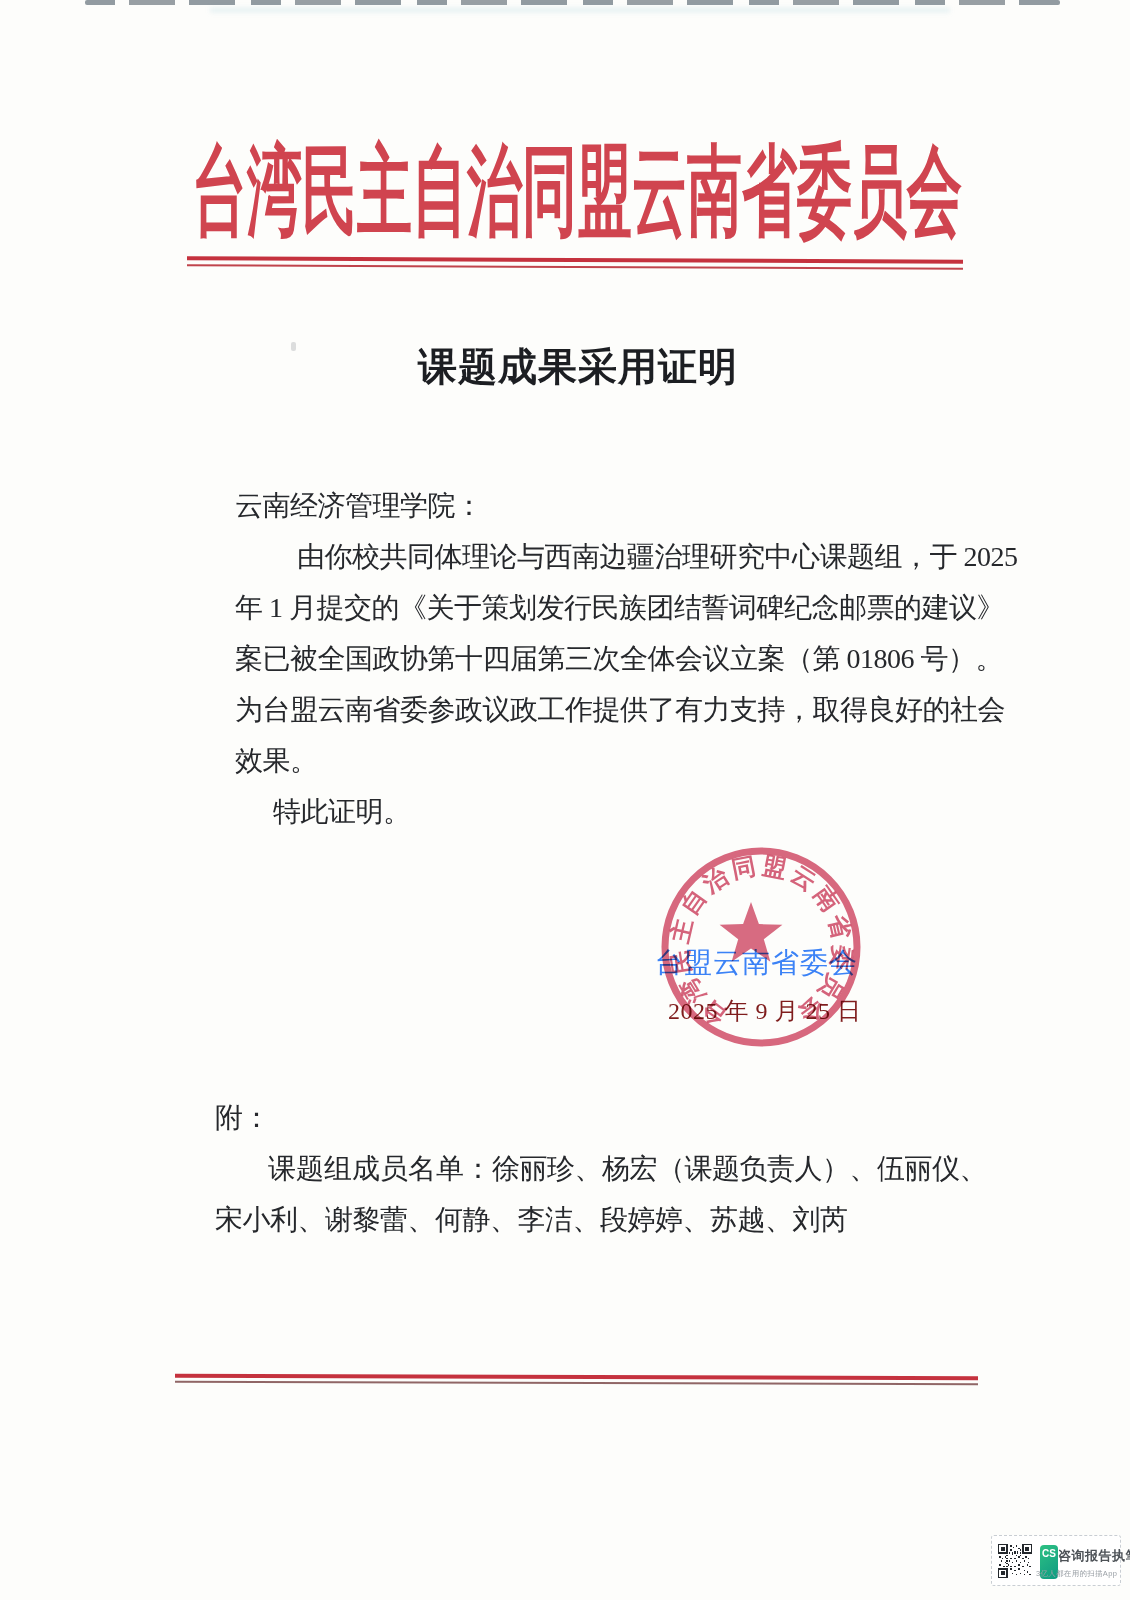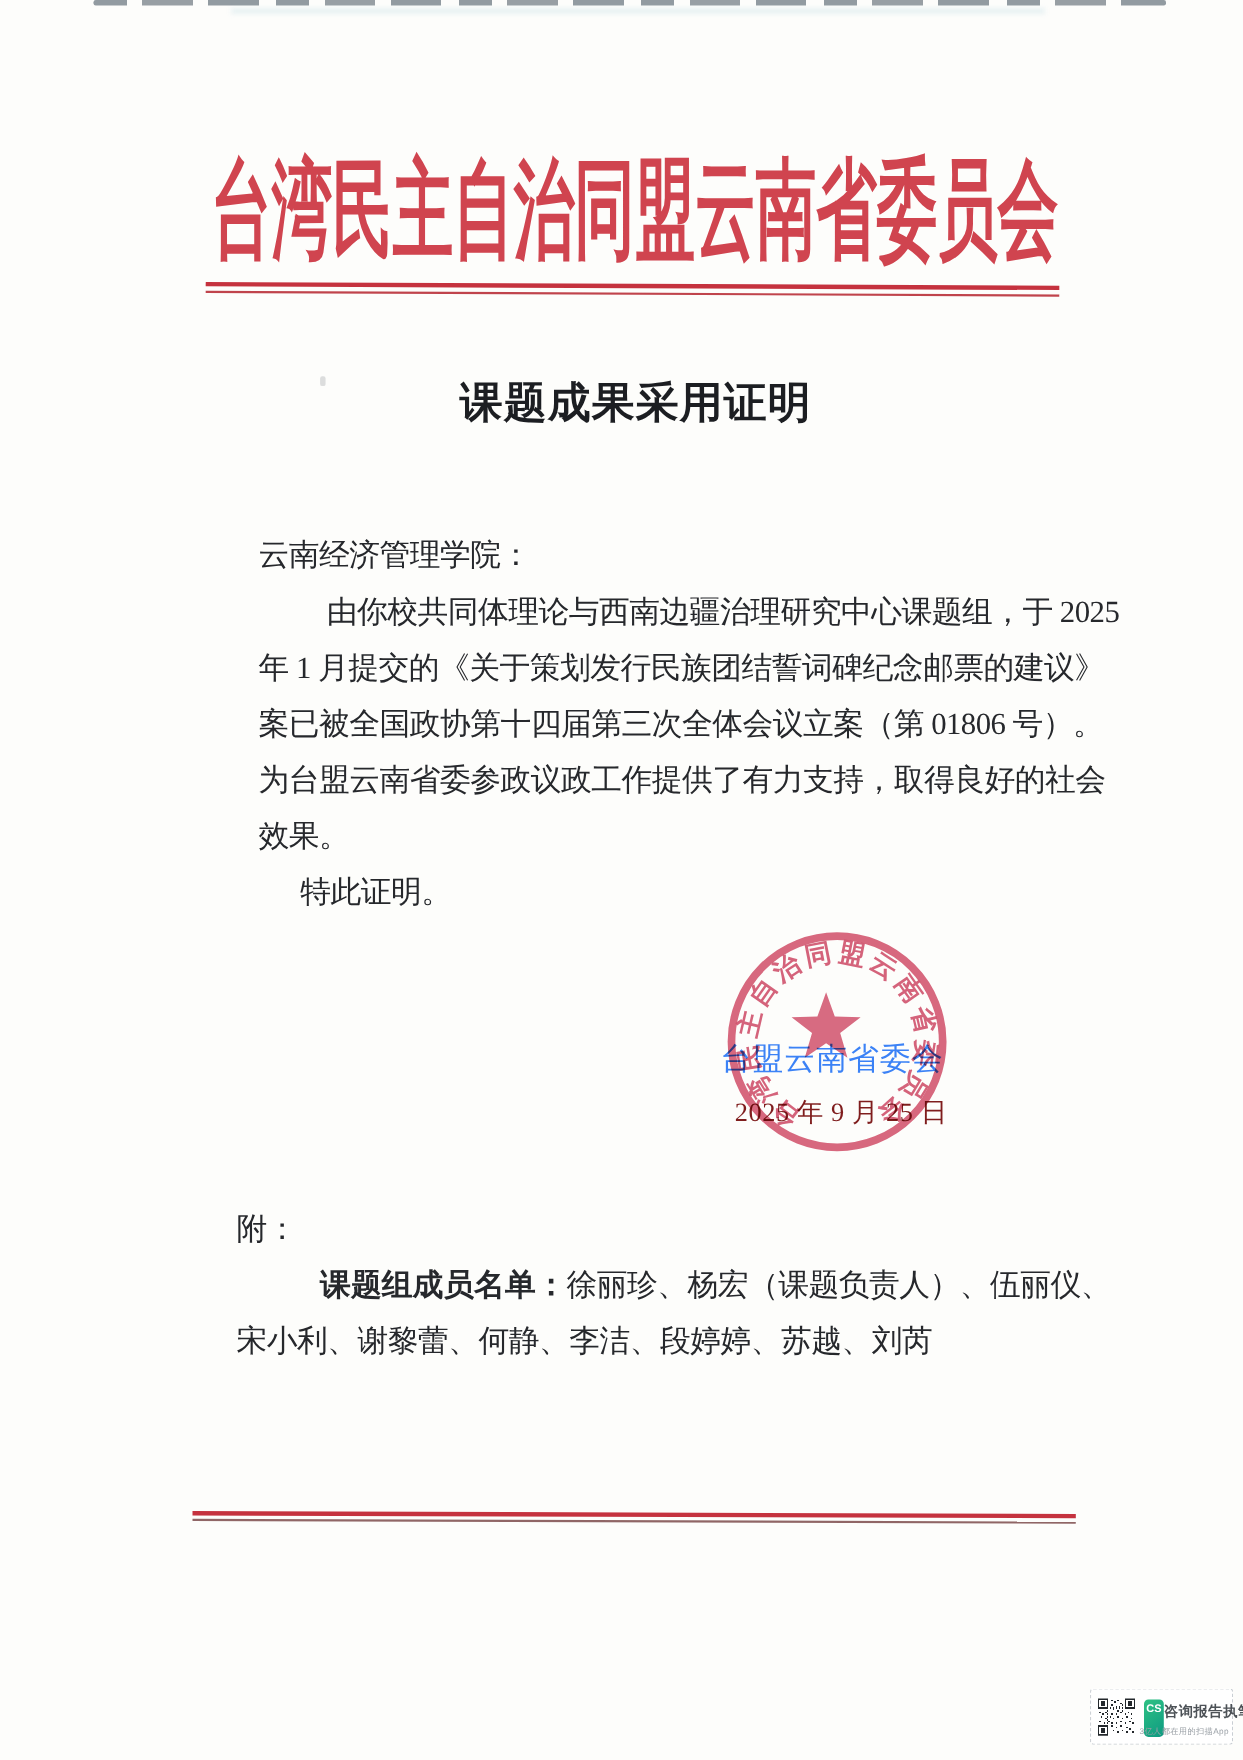--- a/index.html
+++ b/index.html
@@ -61,21 +61,21 @@
   }
   .seal text { font-family:"Liberation Serif","DejaVu Serif",serif; font-weight:700; }
   
   .attachment {
     position:absolute; top:1092px; left:215px; width:780px;
     font-size:28px; letter-spacing:-.5px; color:#26282c;
   }
   .attachment .line { line-height:51px; height:51px; white-space:nowrap; }
   .att-members { text-indent:53px; }
   .att-writers { text-indent:85px; }
-  .bold-label { font-weight:700; letter-spacing:0;margin-left:23px; }
+  .bold-label { font-weight:400; letter-spacing:0; }
   
   .rule-bottom { position:absolute; top:1375px; left:175px; width:803px; transform:rotate(.18deg); }
   .rule-bottom .thick { height:4px; background:#c5323e; }
   .rule-bottom .thin  { height:2px; background:#7d4b4b; margin-top:3px; opacity:.85; }
   
   .cs-badge {
     position:absolute; top:1535px; left:991px; width:130px; height:51px;
     border:1px dashed #c9ced3; border-radius:3px; background:#ffffff;
     font-family:"Liberation Sans","DejaVu Sans",sans-serif;
   }

